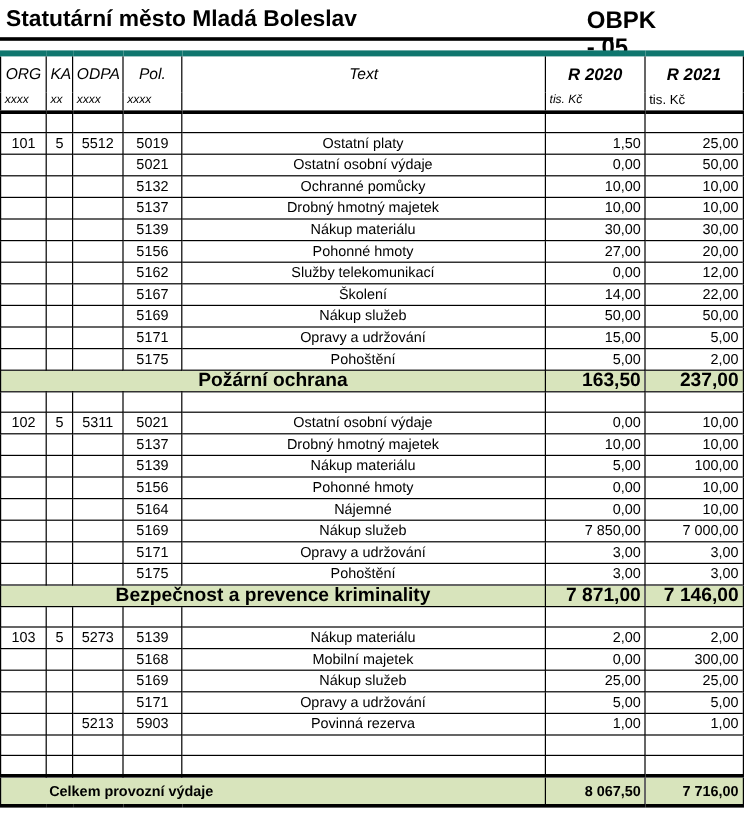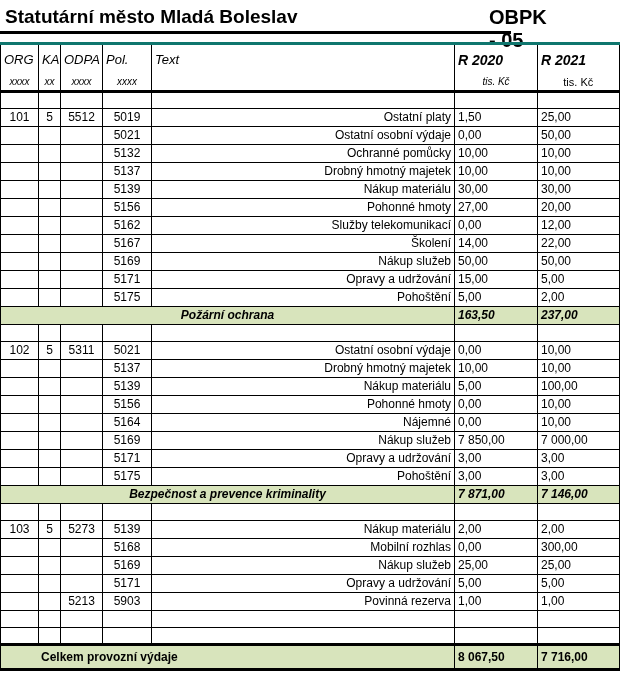--- a/index.html
+++ b/index.html
@@ -8,30 +8,30 @@
   .sheet { position:absolute; left:0; top:0; width:620px; height:698px; }
   .title-row { position:absolute; left:0; top:0; width:511px; height:34px;
                border-bottom:3px solid #000; box-sizing:border-box; }
   .title-main { position:absolute; left:5px; top:6px; font-size:19px; font-weight:bold; }
   .title-code { position:absolute; left:489px; top:6px; font-size:20px; font-weight:bold; }
 
   table.grid { position:absolute; left:0; top:42px; width:619px; border-collapse:collapse;
                table-layout:fixed; font-size:12px; }
   table.grid td { border:1px solid #000; padding:0 3px; height:17px; line-height:17px;
                   white-space:nowrap; overflow:hidden; box-sizing:border-box; }
-  table.grid tr.hdr1 td { height:24px; line-height:30px; font-size:13px; font-style:italic; text-align:left;
-                          border-top:3px solid #0f766e; border-bottom:none; }
-  table.grid tr.hdr2 td { height:16px; line-height:14px; font-size:10px; font-style:italic; text-align:center;
+  table.grid tr.hdr1 td { height:24px; line-height:30px; font-size:13px; font-style:italic; text-align:center;
+                          border-top:5px solid #0f766e; border-bottom:none; }
+  table.grid tr.hdr2 td { height:16px; line-height:14px; font-size:10px; font-style:italic; text-align:left;
                           border-top:none; border-bottom:3px solid #000; }
   table.grid tr.hdr1 td.num { font-weight:bold; font-size:14px; }
   table.grid tr.hdr2 td.unit-plain { font-style:normal; font-size:11px; }
   table.grid td.c { text-align:center; }
-  table.grid td.r { }
-  table.grid td.t { text-align:right; padding-left:2px; }
-  table.grid tr.sum td { background:#d8e4bc; font-weight:bold; font-size:12px;font-style:italic; }
+  table.grid td.r { text-align:right; }
+  table.grid td.t { text-align:center; padding-left:2px; }
+  table.grid tr.sum td { background:#d8e4bc; font-weight:bold; font-size:16px; }
   table.grid tr.sum td.label { text-align:center; }
   table.grid tr.total td { background:#d8e4bc; font-weight:bold; height:22px; line-height:22px;
                            border-top:3px solid #000; border-bottom:3px solid #000; }
   table.grid tr.total td.label { text-align:left; padding-left:40px; }
   table.grid td.sel { outline:2px solid #217346; outline-offset:-2px; position:relative; }
   .sel-handle { position:absolute; right:-3px; bottom:-3px; width:5px; height:5px; background:#217346; }
   table.grid td.rightedge { border-right:2px solid #000; }
 </style>
 </head>
 <body>
@@ -286,21 +286,21 @@
           <td class="c">5139</td>
           <td class="t">Nákup materiálu</td>
           <td class="r">2,00</td>
           <td class="r rightedge">2,00</td>
         </tr>
         <tr>
           <td class="c"></td>
           <td class="c"></td>
           <td class="c"></td>
           <td class="c">5168</td>
-          <td class="t">Mobilní rozhlas</td>
+          <td class="t">Mobilní majetek</td>
           <td class="r">0,00</td>
           <td class="r rightedge">300,00</td>
         </tr>
         <tr>
           <td class="c"></td>
           <td class="c"></td>
           <td class="c"></td>
           <td class="c">5169</td>
           <td class="t">Nákup služeb</td>
           <td class="r">25,00</td>

